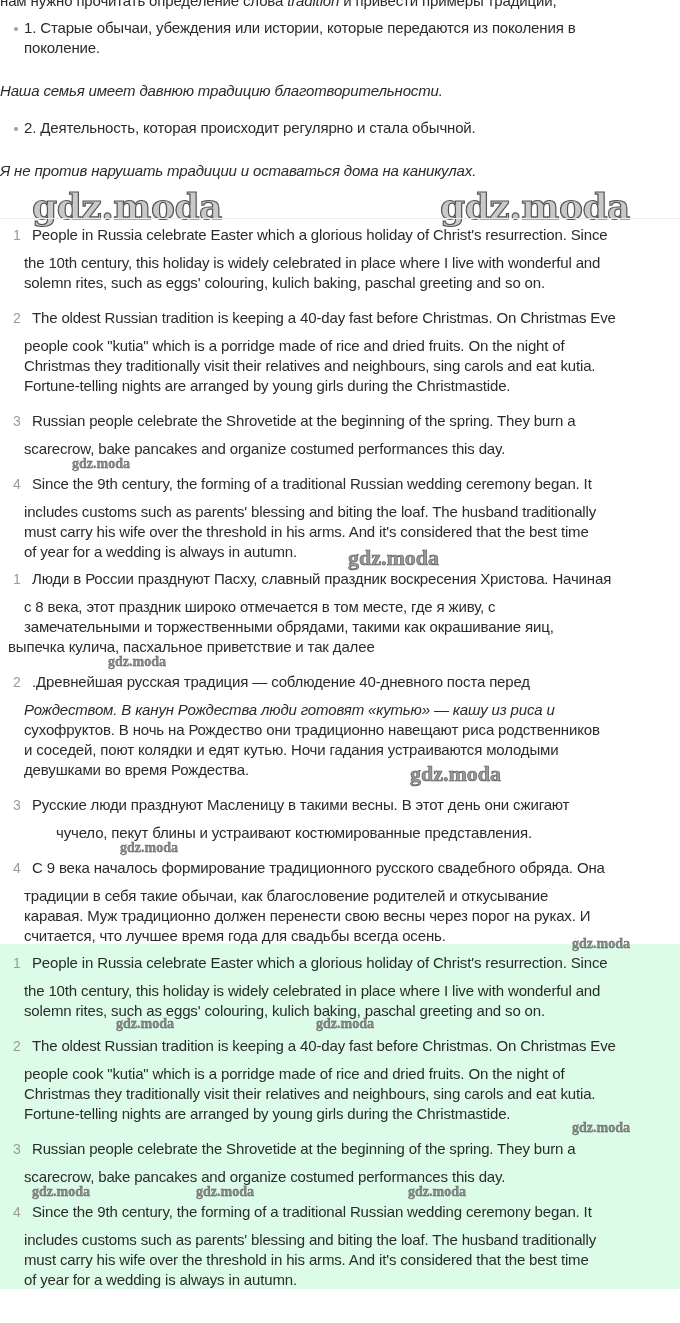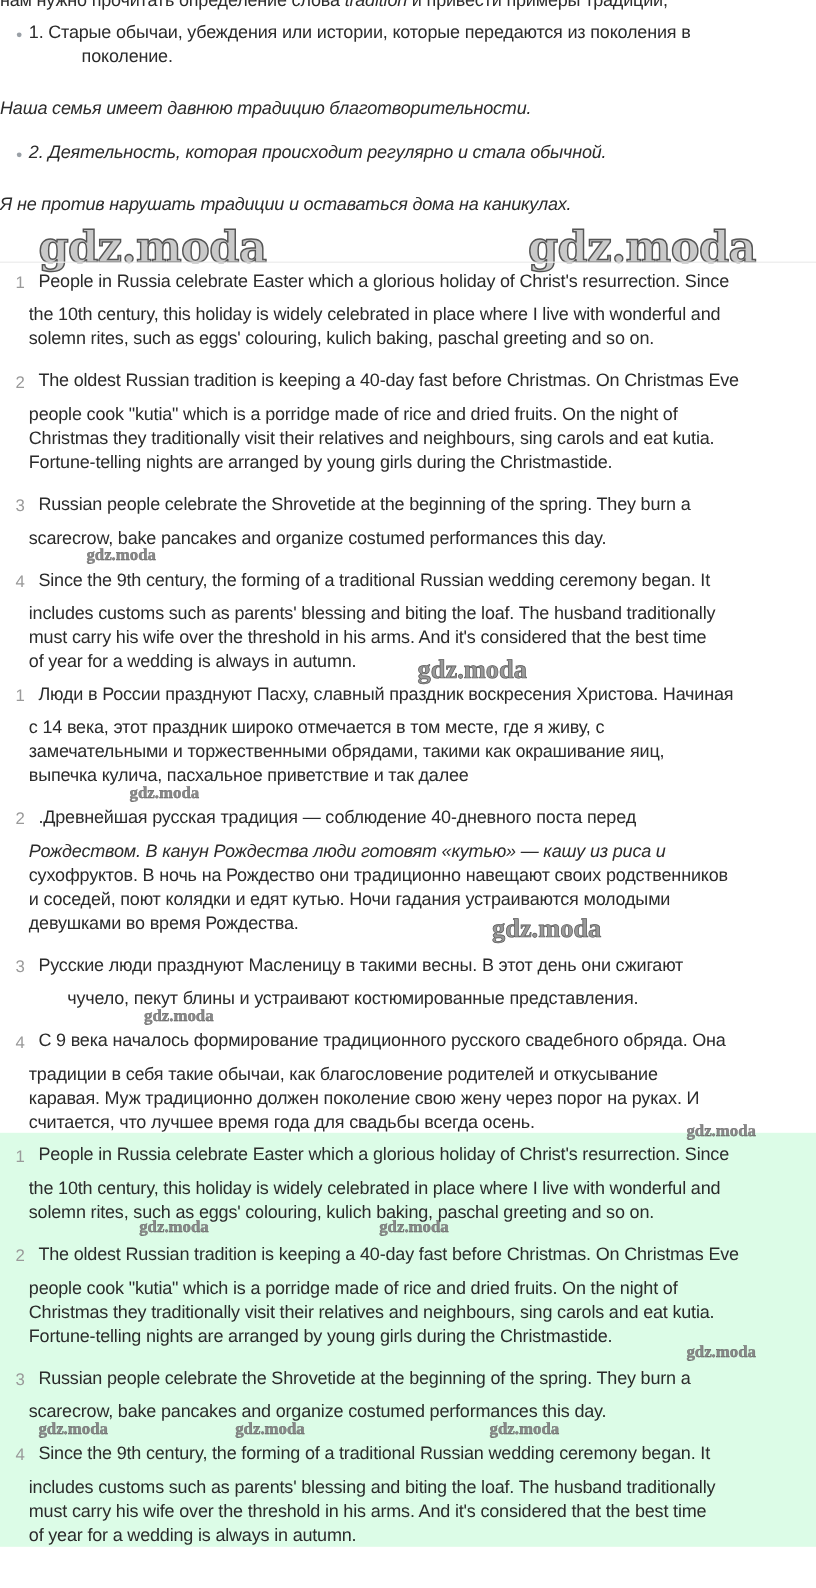--- a/index.html
+++ b/index.html
@@ -81,25 +81,25 @@
       background: #ececec;
     }
   </style>
 </head>
 <body>
 
 <div class="line" style="left:0; top:-9px;"><span>нам нужно прочитать определение слова </span><span class="italic">tradition</span><span> и привести примеры традиций,</span></div>
 
 <span class="bullet-dot" style="left:14px; top:27px;"></span>
 <div class="line" style="left:24px; top:18px;">1. Старые обычаи, убеждения или истории, которые передаются из поколения в</div>
-<div class="line" style="left:24px; top:38px;margin-left:44px;">поколение.</div>
+<div class="line" style="left:24px; top:38px;">поколение.</div>
 <div class="line italic" style="left:0; top:81px;">Наша семья имеет давнюю традицию благотворительности.</div>
 
 <span class="bullet-dot" style="left:14px; top:127px;"></span>
-<div class="line" style="left:24px; top:118px;font-style:italic;">2. Деятельность, которая происходит регулярно и стала обычной.</div>
+<div class="line" style="left:24px; top:118px;">2. Деятельность, которая происходит регулярно и стала обычной.</div>
 <div class="line italic" style="left:0; top:161px;">Я не против нарушать традиции и оставаться дома на каникулах.</div>
 
 <div class="wm-big" style="left:32px; top:186px;">gdz.moda</div>
 <div class="wm-big" style="left:440px; top:186px;">gdz.moda</div>
 <div class="sep" style="top:218px;"></div>
 
 <div>
 
   <span class="num" style="left:13px; top:225px;">1</span>
   <div class="line" style="left:32px; top:225px;">People in Russia celebrate Easter which a glorious holiday of Christ's resurrection. Since</div>
@@ -124,45 +124,45 @@
   <div class="line" style="left:24px; top:522px;">must carry his wife over the threshold in his arms. And it's considered that the best time</div>
   <div class="line" style="left:24px; top:542px;">of year for a wedding is always in autumn.</div>
 
   <div class="wm-mid" style="left:348px; top:546px;">gdz.moda</div>
 </div>
 
 <div>
 
   <span class="num" style="left:13px; top:569px;">1</span>
   <div class="line" style="left:32px; top:569px;">Люди в России празднуют Пасху, славный праздник воскресения Христова. Начиная</div>
-  <div class="line" style="left:24px; top:597px;">с 14 века, этот праздник широко отмечается в том месте, где я живу, с</div>
+  <div class="line" style="left:24px; top:597px;">с 8 века, этот праздник широко отмечается в том месте, где я живу, с</div>
   <div class="line" style="left:24px; top:617px;">замечательными и торжественными обрядами, такими как окрашивание яиц,</div>
-  <div class="line" style="left:24px; top:637px;">выпечка кулича, пасхальное приветствие и так далее</div>
+  <div class="line" style="left:8px; top:637px;">выпечка кулича, пасхальное приветствие и так далее</div>
 
   <div class="wm-small" style="left:108px; top:654px;">gdz.moda</div>
 
   <span class="num" style="left:13px; top:672px;">2</span>
   <div class="line" style="left:32px; top:672px;">.Древнейшая русская традиция — соблюдение 40-дневного поста перед</div>
   <div class="line" style="left:24px; top:700px;font-style:italic;">Рождеством. В канун Рождества люди готовят «кутью» — кашу из риса и</div>
-  <div class="line" style="left:24px; top:720px;">сухофруктов. В ночь на Рождество они традиционно навещают своих родственников</div>
+  <div class="line" style="left:24px; top:720px;">сухофруктов. В ночь на Рождество они традиционно навещают риса родственников</div>
   <div class="line" style="left:24px; top:740px;">и соседей, поют колядки и едят кутью. Ночи гадания устраиваются молодыми</div>
   <div class="line" style="left:24px; top:760px;">девушками во время Рождества.</div>
 
   <div class="wm-mid" style="left:410px; top:762px;">gdz.moda</div>
 
   <span class="num" style="left:13px; top:795px;">3</span>
   <div class="line" style="left:32px; top:795px;">Русские люди празднуют Масленицу в такими весны. В этот день они сжигают</div>
   <div class="line" style="left:24px; top:823px;margin-left:32px;">чучело, пекут блины и устраивают костюмированные представления.</div>
 
   <div class="wm-small" style="left:120px; top:840px;">gdz.moda</div>
 
   <span class="num" style="left:13px; top:858px;">4</span>
   <div class="line" style="left:32px; top:858px;">С 9 века началось формирование традиционного русского свадебного обряда. Она</div>
   <div class="line" style="left:24px; top:886px;">традиции в себя такие обычаи, как благословение родителей и откусывание</div>
-  <div class="line" style="left:24px; top:906px;">каравая. Муж традиционно должен поколение свою жену через порог на руках. И</div>
+  <div class="line" style="left:24px; top:906px;">каравая. Муж традиционно должен перенести свою весны через порог на руках. И</div>
   <div class="line" style="left:24px; top:926px;">считается, что лучшее время года для свадьбы всегда осень.</div>
 </div>
 
 <div class="green-block"></div>
 <div>
   <div class="wm-small" style="left:572px; top:936px;">gdz.moda</div>
 
   <span class="num" style="left:13px; top:953px;">1</span>
   <div class="line" style="left:32px; top:953px;">People in Russia celebrate Easter which a glorious holiday of Christ's resurrection. Since</div>
   <div class="line" style="left:24px; top:981px;">the 10th century, this holiday is widely celebrated in place where I live with wonderful and</div>

